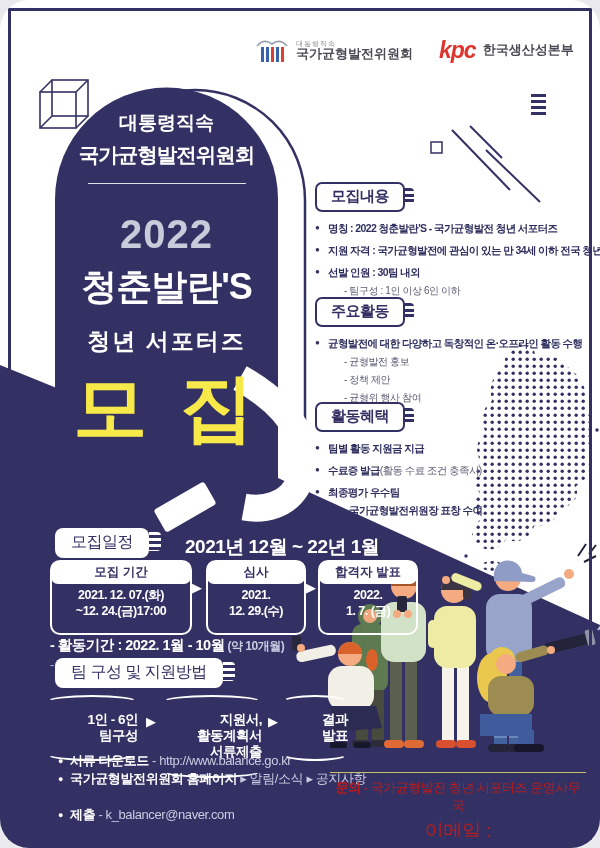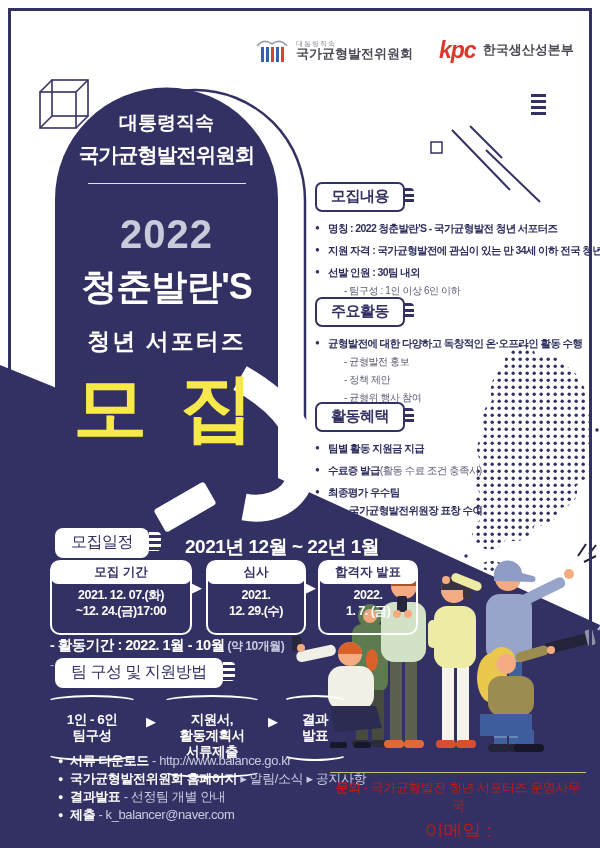--- a/index.html
+++ b/index.html
@@ -1,17 +1,17 @@
 <!DOCTYPE html>
 <html><head>
 <meta charset="utf-8">
 <style>
   html,body{margin:0;padding:0;background:#e9e9ee;}
   .poster{position:relative;width:600px;height:848px;margin:0 auto;background:#ffffff;overflow:hidden;
-          font-family:"Liberation Sans","DejaVu Sans",sans-serif;}
+          font-family:"Liberation Sans","DejaVu Sans",sans-serif;border-radius:29px;}
   .abs{position:absolute;}
   .bgsvg{position:absolute;left:0;top:0;z-index:0;}
   .frame{position:absolute;inset:8px;border:3px solid #333163;z-index:6;pointer-events:none;}
 
   
   .logo-row{position:absolute;top:30px;left:255px;width:330px;height:40px;z-index:2;display:flex;align-items:center;gap:26px;}
   .logo{display:flex;align-items:center;gap:7px;}
   .logo .txtcol{display:flex;flex-direction:column;line-height:1.05;}
   .logo .tiny{font-size:7px;color:#8b8b97;letter-spacing:1px;}
   .logo .lname{font-size:13px;color:#4a4a55;font-weight:bold;}
@@ -48,21 +48,21 @@
          background:repeating-linear-gradient(#ffffff 0 3px,transparent 3px 6px);}
   .period{position:absolute;left:185px;top:534px;z-index:2;color:#fff;font-size:19px;font-weight:800;letter-spacing:-0.5px;}
   .stepbox{position:absolute;top:560px;border:2px solid #fff;border-radius:10px;z-index:2;}
   .stepbox .lbl{background:#fff;color:#333163;font-weight:800;font-size:12.5px;text-align:center;
                 border-radius:7px;margin:-1px;padding:3px 0;}
   .stepbox .dts{color:#fff;font-weight:700;font-size:12.5px;text-align:center;line-height:1.3;padding:4px 1px 13px;letter-spacing:-0.5px;}
   .sarrow{position:absolute;z-index:2;color:#fff;font-size:13px;}
   .note1{position:absolute;left:50px;top:636px;z-index:2;color:#fff;font-size:14.5px;font-weight:800;letter-spacing:-0.5px;}
   .note1 .light{font-weight:700;font-size:12px;color:#c9cce2;}
   .note2{position:absolute;left:50px;top:657px;z-index:2;color:#b6bad2;font-size:12.5px;letter-spacing:-0.5px;}
-  .astep{position:absolute;top:695px;z-index:2;text-align:center;color:#fff;font-weight:800;font-size:13.5px;letter-spacing:-0.5px;}
+  .astep{position:absolute;top:695px;z-index:2;text-align:right;color:#fff;font-weight:800;font-size:13.5px;letter-spacing:-0.5px;}
   .astep .arc{border:2px solid #fff;border-color:#fff transparent transparent transparent;border-radius:50%;height:10px;margin-bottom:3px;}
   .astep .arcb{border:2px solid #fff;border-color:transparent transparent #fff transparent;border-radius:50%;height:10px;margin-top:3px;}
   .astep .ln{display:block;line-height:1.2;}
   .nbul{position:absolute;left:58px;z-index:2;font-size:13px;letter-spacing:-0.4px;color:#c9cce2;white-space:nowrap;}
   .nbul .dot{color:#fff;font-size:9px;margin-right:7px;vertical-align:1px;}
   .nbul .blabel{color:#fff;font-weight:800;}
 
   
   .contact{position:absolute;left:330px;top:752px;width:256px;z-index:3;text-align:center;color:#b91c1c;margin-top:20px;}
   .contact .cline{border-top:1.5px solid #cdbf6b;}
@@ -344,23 +344,20 @@
     <span class="ln">발표</span>
     <div class="arcb"></div>
   </div>
 
   <div class="nbul" style="top:752px;">
     <span class="dot">●</span><span class="blabel">서류 다운로드</span><span> - http://www.balance.go.kr</span>
   </div>
   <div class="nbul" style="top:770px;text-align:center;">
     <span class="dot">●</span><span class="blabel">국가균형발전위원회 홈페이지</span><span> ▸ 알림/소식 ▸ 공지사항</span>
   </div>
-  <div class="nbul" style="top:788px;">
-    <span class="dot">●</span><span class="blabel">결과발표</span><span> - 선정팀 개별 안내</span>
-  </div>
   <div class="nbul" style="top:806px;">
     <span class="dot">●</span><span class="blabel">제출</span><span> - k_balancer@naver.com</span>
   </div>
 
   <div class="contact">
     <div class="cline"></div>
     <div class="t1">
       <span class="blabel">문의</span><span> - 국가균형발전 청년 서포터즈 운영사무국</span>
     </div>
     <div class="t2">이메일 : k_balancer@naver.com</div>

